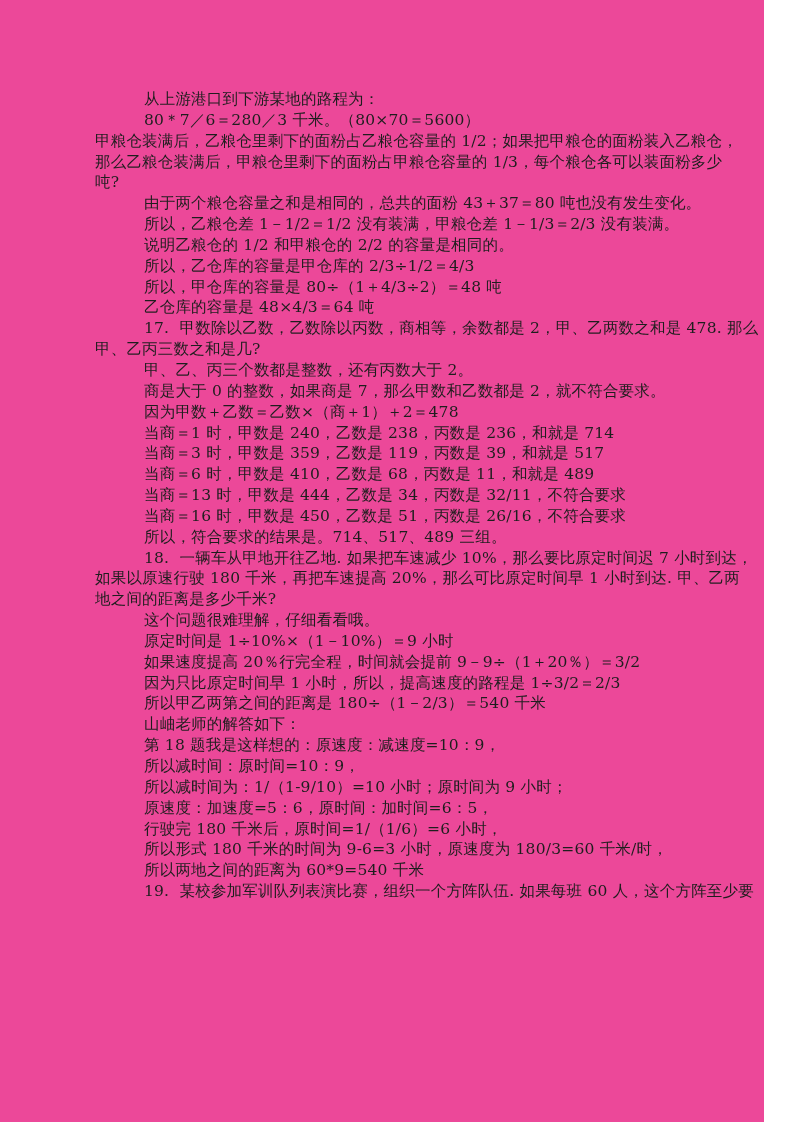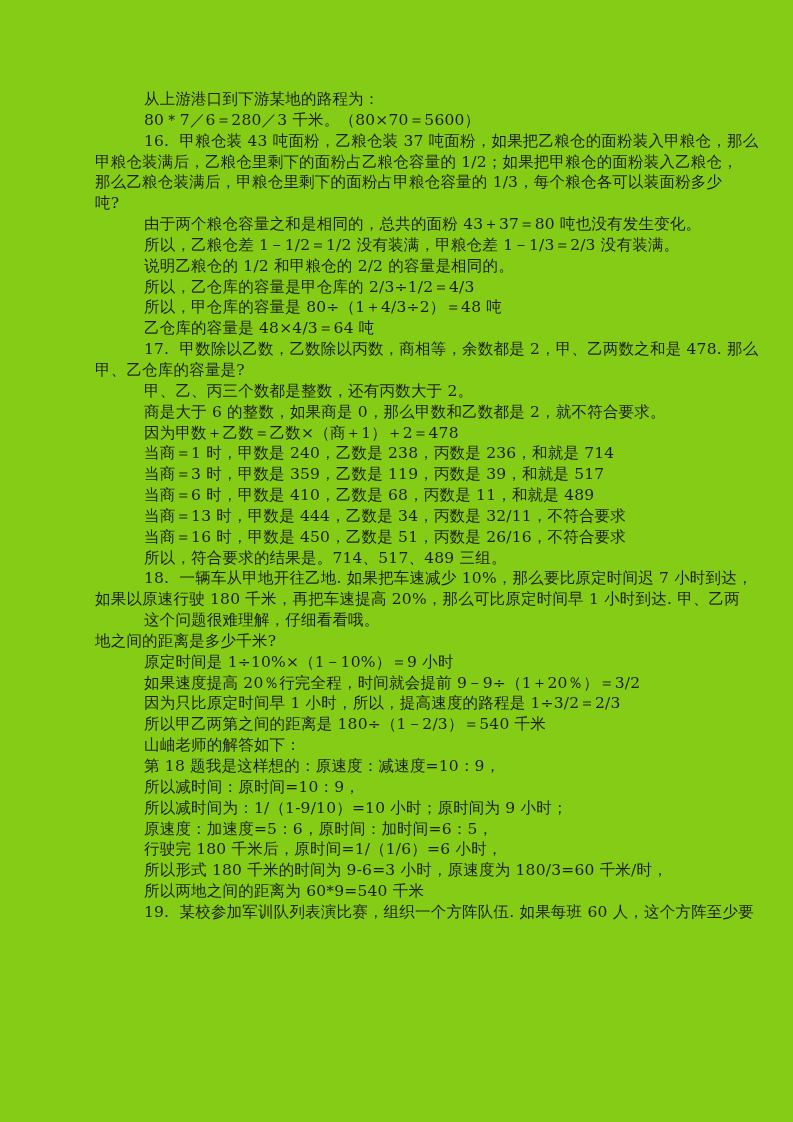--- a/index.html
+++ b/index.html
@@ -2,24 +2,25 @@
 <html><head>
 <meta charset="utf-8">
 <style>
   html, body {
     margin: 0;
     padding: 0;
     background: #ffffff;
   }
   .page {
     position: relative;
-    width: 793px;
+    width: 736px;
     height: 1122px;
-    background: #84cc16;
+    background: #ec4899;
     overflow: hidden;
+    padding-left: 28px;
   }
   .content {
     position: absolute;
     left: 95px;
     top: 89px;
     width: 612px;
   }
   .line {
     font-family: "DejaVu Serif", "Liberation Serif", serif;
     font-size: 15.5px;
@@ -33,45 +34,44 @@
     text-indent: 49px;
   }
 </style>
 </head>
 <body>
 
 <div class="page">
   <div class="content">
     <div class="line indent">从上游港口到下游某地的路程为：</div>
     <div class="line indent">80＊7／6＝280／3 千米。（80×70＝5600）</div>
-    <div class="line indent">16.  甲粮仓装 43 吨面粉，乙粮仓装 37 吨面粉，如果把乙粮仓的面粉装入甲粮仓，那么</div>
     <div class="line">甲粮仓装满后，乙粮仓里剩下的面粉占乙粮仓容量的 1/2；如果把甲粮仓的面粉装入乙粮仓，</div>
     <div class="line">那么乙粮仓装满后，甲粮仓里剩下的面粉占甲粮仓容量的 1/3，每个粮仓各可以装面粉多少</div>
     <div class="line">吨?</div>
     <div class="line indent">由于两个粮仓容量之和是相同的，总共的面粉 43＋37＝80 吨也没有发生变化。</div>
     <div class="line indent">所以，乙粮仓差 1－1/2＝1/2 没有装满，甲粮仓差 1－1/3＝2/3 没有装满。</div>
     <div class="line indent">说明乙粮仓的 1/2 和甲粮仓的 2/2 的容量是相同的。</div>
     <div class="line indent">所以，乙仓库的容量是甲仓库的 2/3÷1/2＝4/3</div>
     <div class="line indent">所以，甲仓库的容量是 80÷（1＋4/3÷2）＝48 吨</div>
     <div class="line indent">乙仓库的容量是 48×4/3＝64 吨</div>
     <div class="line indent">17.  甲数除以乙数，乙数除以丙数，商相等，余数都是 2，甲、乙两数之和是 478. 那么</div>
-    <div class="line">甲、乙仓库的容量是?</div>
+    <div class="line">甲、乙丙三数之和是几?</div>
     <div class="line indent">甲、乙、丙三个数都是整数，还有丙数大于 2。</div>
-    <div class="line indent">商是大于 6 的整数，如果商是 0，那么甲数和乙数都是 2，就不符合要求。</div>
+    <div class="line indent">商是大于 0 的整数，如果商是 7，那么甲数和乙数都是 2，就不符合要求。</div>
     <div class="line indent">因为甲数＋乙数＝乙数×（商＋1）＋2＝478</div>
     <div class="line indent">当商＝1 时，甲数是 240，乙数是 238，丙数是 236，和就是 714</div>
     <div class="line indent">当商＝3 时，甲数是 359，乙数是 119，丙数是 39，和就是 517</div>
     <div class="line indent">当商＝6 时，甲数是 410，乙数是 68，丙数是 11，和就是 489</div>
     <div class="line indent">当商＝13 时，甲数是 444，乙数是 34，丙数是 32/11，不符合要求</div>
     <div class="line indent">当商＝16 时，甲数是 450，乙数是 51，丙数是 26/16，不符合要求</div>
     <div class="line indent">所以，符合要求的结果是。714、517、489 三组。</div>
     <div class="line indent">18.  一辆车从甲地开往乙地. 如果把车速减少 10%，那么要比原定时间迟 7 小时到达，</div>
     <div class="line">如果以原速行驶 180 千米，再把车速提高 20%，那么可比原定时间早 1 小时到达. 甲、乙两</div>
+    <div class="line">地之间的距离是多少千米?</div>
     <div class="line indent">这个问题很难理解，仔细看看哦。</div>
-    <div class="line">地之间的距离是多少千米?</div>
     <div class="line indent">原定时间是 1÷10%×（1－10%）＝9 小时</div>
     <div class="line indent">如果速度提高 20％行完全程，时间就会提前 9－9÷（1＋20％）＝3/2</div>
     <div class="line indent">因为只比原定时间早 1 小时，所以，提高速度的路程是 1÷3/2＝2/3</div>
     <div class="line indent">所以甲乙两第之间的距离是 180÷（1－2/3）＝540 千米</div>
     <div class="line indent">山岫老师的解答如下：</div>
     <div class="line indent">第 18 题我是这样想的：原速度：减速度=10：9，</div>
     <div class="line indent">所以减时间：原时间=10：9，</div>
     <div class="line indent">所以减时间为：1/（1-9/10）=10 小时；原时间为 9 小时；</div>
     <div class="line indent">原速度：加速度=5：6，原时间：加时间=6：5，</div>
     <div class="line indent">行驶完 180 千米后，原时间=1/（1/6）=6 小时，</div>

